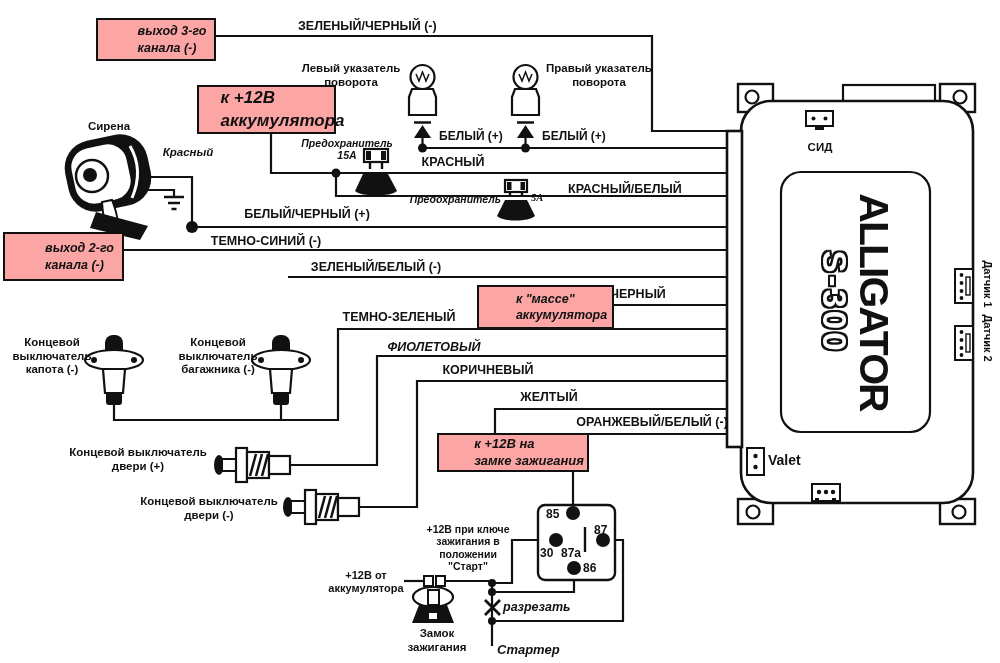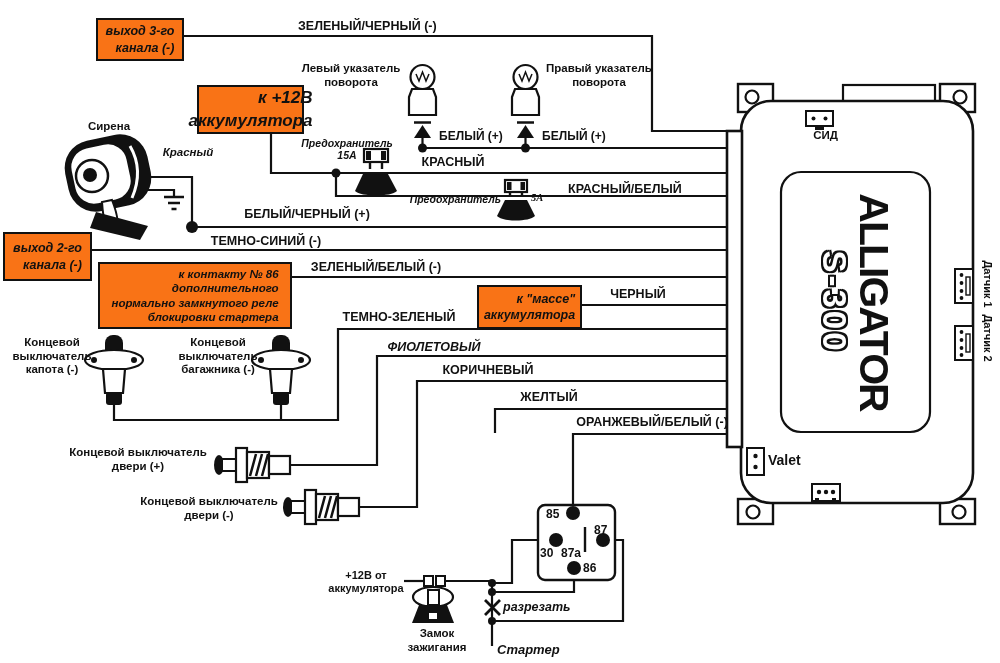--- a/index.html
+++ b/index.html
@@ -4,23 +4,23 @@
 <style>
   html,body{margin:0;padding:0;background:#e8e8e8;}
   .stage{position:relative;width:1000px;height:663px;background:#ffffff;
          font-family:"Liberation Sans",sans-serif;color:#111;overflow:hidden;margin:0 auto;}
   .stage svg{position:absolute;left:0;top:0;}
   .w{stroke:#111;stroke-width:2.2;fill:none;}
   .lbl{position:absolute;white-space:pre-line;font-weight:700;font-size:11.5px;
        line-height:1.18;text-align:center;}
   .wl{position:absolute;white-space:nowrap;font-weight:700;font-size:12.5px;text-align:center;}
   .it{font-style:italic;}
-  .box{position:absolute;border:2.5px solid #111;background:#f97316;display:flex;align-items:center;
-       justify-content:center;text-align:right;font-weight:700;font-style:italic;
-       white-space:pre-line;line-height:1.3;font-size:12.5px;z-index:3;}
+  .box{position:absolute;border:2.5px solid #111;background:#fca5a5;display:flex;align-items:center;
+       justify-content:center;text-align:left;font-weight:700;font-style:italic;
+       white-space:pre-line;line-height:1.3;font-size:12.5px;z-index:3;padding-left:32px;}
   .pin{position:absolute;font-weight:700;font-size:12px;white-space:nowrap;}
   .vlabel{position:absolute;transform:rotate(90deg);font-weight:700;font-size:11px;
           white-space:nowrap;text-align:center;}
   .logo{position:absolute;left:725px;top:227px;width:260px;height:150px;transform:rotate(90deg);
         display:flex;flex-direction:column;align-items:center;justify-content:center;z-index:2;}
   .brand{font-size:41px;font-weight:700;letter-spacing:-2px;line-height:1;}
   .model{font-size:33px;font-weight:700;letter-spacing:3px;line-height:1.15;color:#fff;
          text-shadow:-2px -2px 0 #111,2px -2px 0 #111,-2px 2px 0 #111,2px 2px 0 #111,
                      -2px 0 0 #111,2px 0 0 #111,0 -2px 0 #111,0 2px 0 #111;}
 </style>
@@ -215,26 +215,24 @@
       <rect x="429" y="613" width="8" height="6" fill="#fff"></rect>
     </g>
   </svg>
 
   <div class="box" style="left:96px;top:18px;width:84px;height:39px;">выход 3-го
 канала (-)</div>
   <div class="box" style="left:197px;top:85px;width:103px;height:45px;font-size:17px;">к +12В
 аккумулятора</div>
   <div class="box" style="left:3px;top:232px;width:85px;height:45px;">выход 2-го
 канала (-)</div>
-  <div class="box" style="left:98px;top:262px;width:190px;height:63px;font-size:11.5px;line-height:1.25;">к  контакту № 86
-дополнительного
-нормально замкнутого реле
-блокировки стартера</div>
   <div class="box" style="left:477px;top:285px;width:101px;height:40px;">к  "массе"
 аккумулятора</div>
+  <div class="box" style="left:437px;top:433px;width:116px;height:35px;font-size:13px;">к +12В на
+замке зажигания</div>
 
   <div class="wl" style="left:298px;top:19px;width:136px;">ЗЕЛЕНЫЙ/ЧЕРНЫЙ (-)</div>
   <div class="wl" style="left:437px;top:129px;width:68px;font-size:12px;">БЕЛЫЙ (+)</div>
   <div class="wl" style="left:540px;top:129px;width:68px;font-size:12px;">БЕЛЫЙ (+)</div>
   <div class="wl" style="left:420px;top:155px;width:66px;">КРАСНЫЙ</div>
   <div class="wl" style="left:568px;top:182px;width:110px;">КРАСНЫЙ/БЕЛЫЙ</div>
   <div class="wl" style="left:242px;top:207px;width:130px;">БЕЛЫЙ/ЧЕРНЫЙ (+)</div>
   <div class="wl" style="left:191px;top:234px;width:150px;">ТЕМНО-СИНИЙ (-)</div>
   <div class="wl" style="left:305px;top:260px;width:142px;">ЗЕЛЕНЫЙ/БЕЛЫЙ (-)</div>
   <div class="wl" style="left:606px;top:287px;width:64px;">ЧЕРНЫЙ</div>
@@ -257,34 +255,38 @@
   <div class="lbl" style="left:10px;top:336px;width:84px;">Концевой
 выключатель
 капота (-)</div>
   <div class="lbl" style="left:176px;top:336px;width:84px;">Концевой
 выключатель
 багажника (-)</div>
   <div class="lbl" style="left:68px;top:446px;width:140px;">Концевой выключатель
 двери (+)</div>
   <div class="lbl" style="left:138px;top:495px;width:142px;">Концевой выключатель
 двери (-)</div>
+  <div class="lbl" style="left:424px;top:523px;width:88px;font-size:10.5px;">+12В при ключе
+зажигания в
+положении
+"Старт"</div>
   <div class="lbl" style="left:328px;top:569px;width:76px;font-size:11px;">+12В от
 аккумулятора</div>
   <div class="lbl" style="left:403px;top:627px;width:68px;">Замок
 зажигания</div>
   <div class="lbl it" style="left:503px;top:600px;width:64px;font-size:12.5px;text-align:left;">разрезать</div>
   <div class="lbl it" style="left:497px;top:642px;width:70px;font-size:13px;text-align:left;">Стартер</div>
 
   <div class="pin" style="left:546px;top:507px;">85</div>
   <div class="pin" style="left:540px;top:546px;">30</div>
   <div class="pin" style="left:561px;top:546px;">87а</div>
   <div class="pin" style="left:594px;top:523px;">87</div>
   <div class="pin" style="left:583px;top:561px;">86</div>
 
-  <div class="lbl" style="left:802px;top:129px;width:36px;text-align:right;">СИД</div>
+  <div class="lbl" style="left:802px;top:141px;width:36px;text-align:center;">СИД</div>
   <div class="lbl" style="left:768px;top:452px;width:46px;font-size:14px;text-align:left;">Valet</div>
   <div class="vlabel" style="left:960px;top:278px;width:56px;">Датчик 1</div>
   <div class="vlabel" style="left:960px;top:332px;width:56px;">Датчик 2</div>
 
   <div class="logo">
     <div class="brand">ALLIGATOR</div>
     <div class="model">S-300</div>
   </div>
 
 </div>

